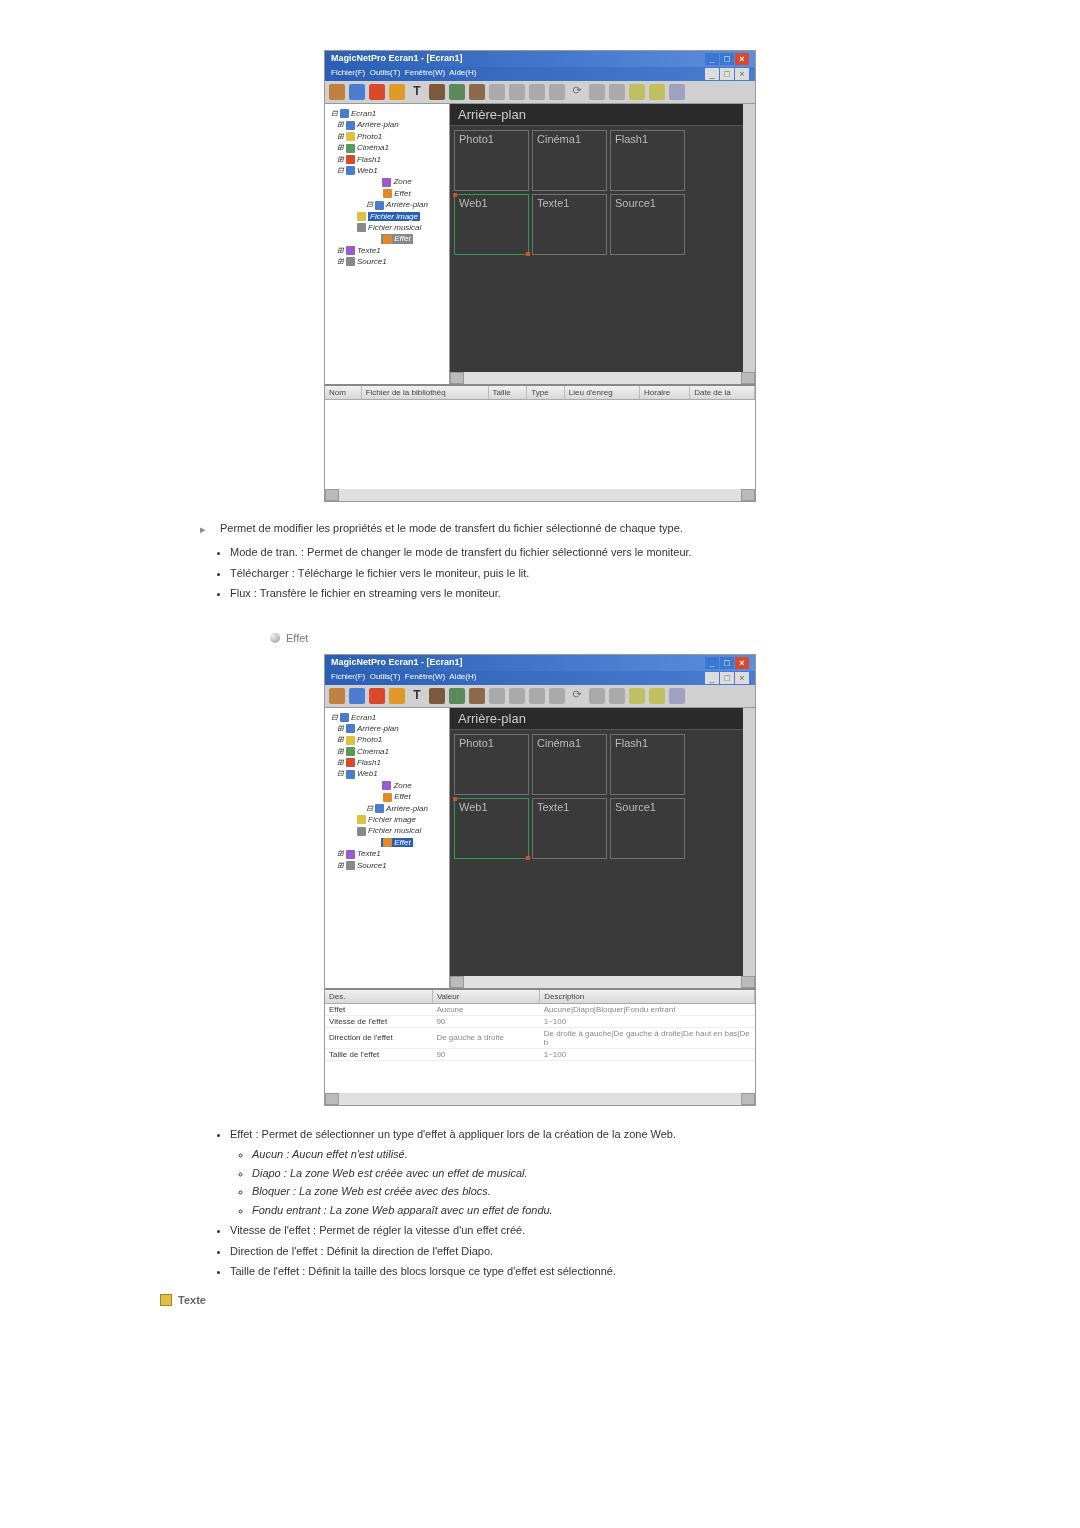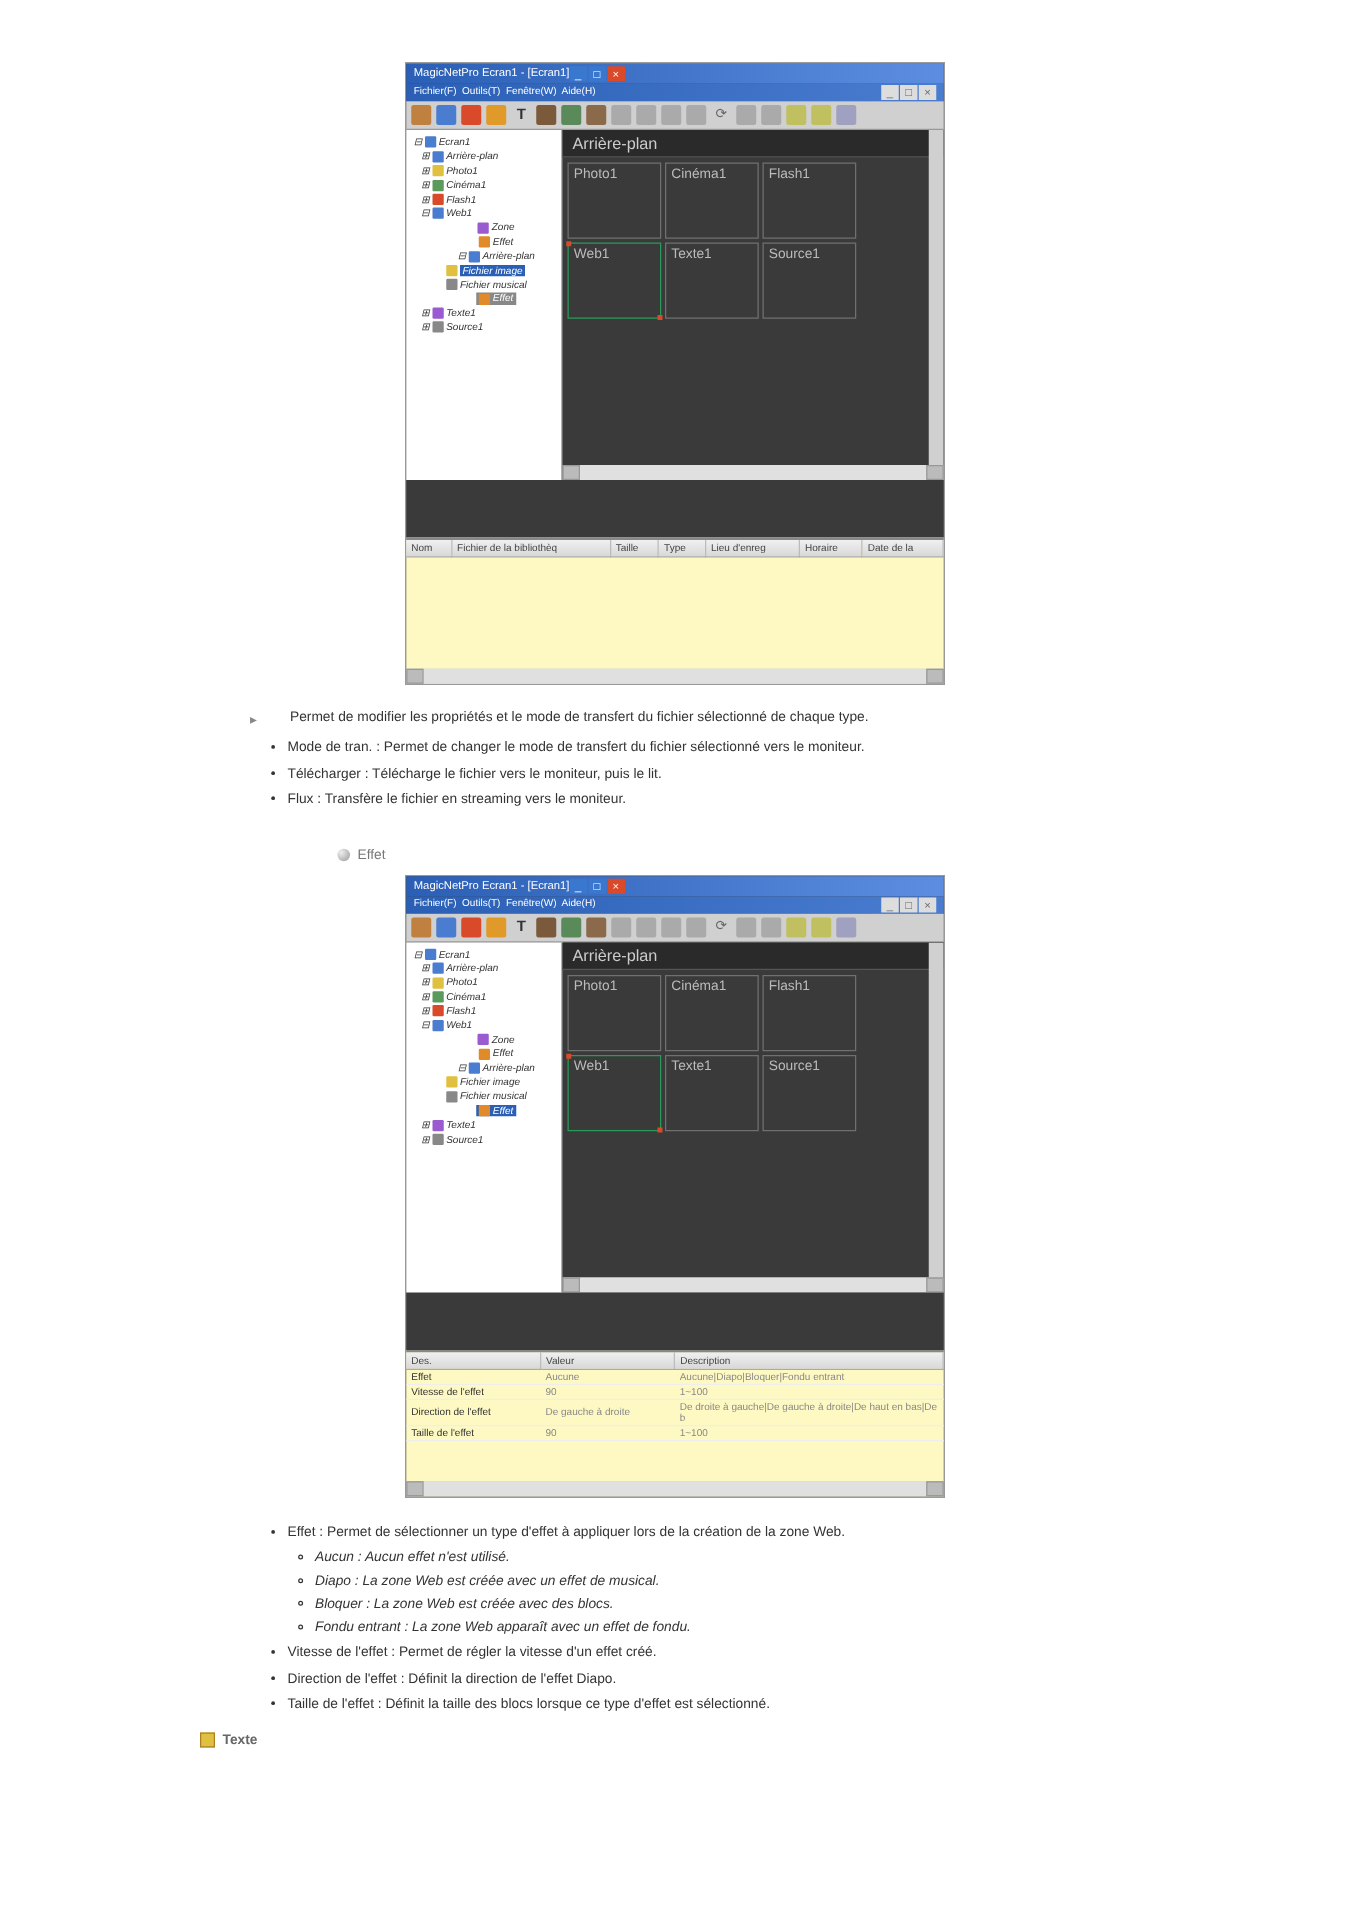--- a/index.html
+++ b/index.html
@@ -21,23 +21,23 @@
     border: 1px solid #999;
     background: #3a3a3a;
     position: relative;
     font-size: 9px;
   }
   .titlebar {
     background: linear-gradient(to right, #2a5fb5, #5c8de0);
     color: #fff;
     padding: 2px 6px;
     display: flex;
-    justify-content: flex-start;
+    justify-content: space-between;
     font-size: 9px;
-    font-weight: normal;
+    font-weight: bold;
   }
   .winctrls {
     display: flex;
     gap: 1px;
   }
   .winctrls span {
     display: inline-block;
     width: 14px;
     height: 12px;
     text-align: center;
@@ -184,24 +184,23 @@
   .canvas .vscroll {
     position: absolute;
     top: 0;
     bottom: 12px;
     right: 0;
     width: 12px;
     background: #d0d0d0;
   }
   .bottom-panel {
     border-top: 2px solid #888;
-    background: #fef9c3;
+    background: #ffffff;
     height: 115px;
     position: relative;
-    margin-top: 46px;
   }
   .bottom-panel table {
     width: 100%;
     border-collapse: collapse;
     font-size: 8px;
   }
   .bottom-panel th {
     background: linear-gradient(#f0f0f0,#d8d8d8);
     border-right: 1px solid #bbb;
     border-bottom: 1px solid #aaa;
@@ -234,21 +233,20 @@
   }
   .doc-row .arrow-icon {
     width: 14px;
     flex-shrink: 0;
     margin-top: 1px;
     color: #888;
   }
   .doc-row .text {
     flex: 1;
     padding-left: 6px;
-    margin-left: 12px;
   }
   ul.bulleted {
     list-style: disc;
     padding-left: 40px;
     margin: 6px 0 6px 30px;
   }
   ul.bulleted li { margin-bottom: 4px; line-height: 1.5; }
   ul.circled {
     list-style: circle;
     padding-left: 22px;

